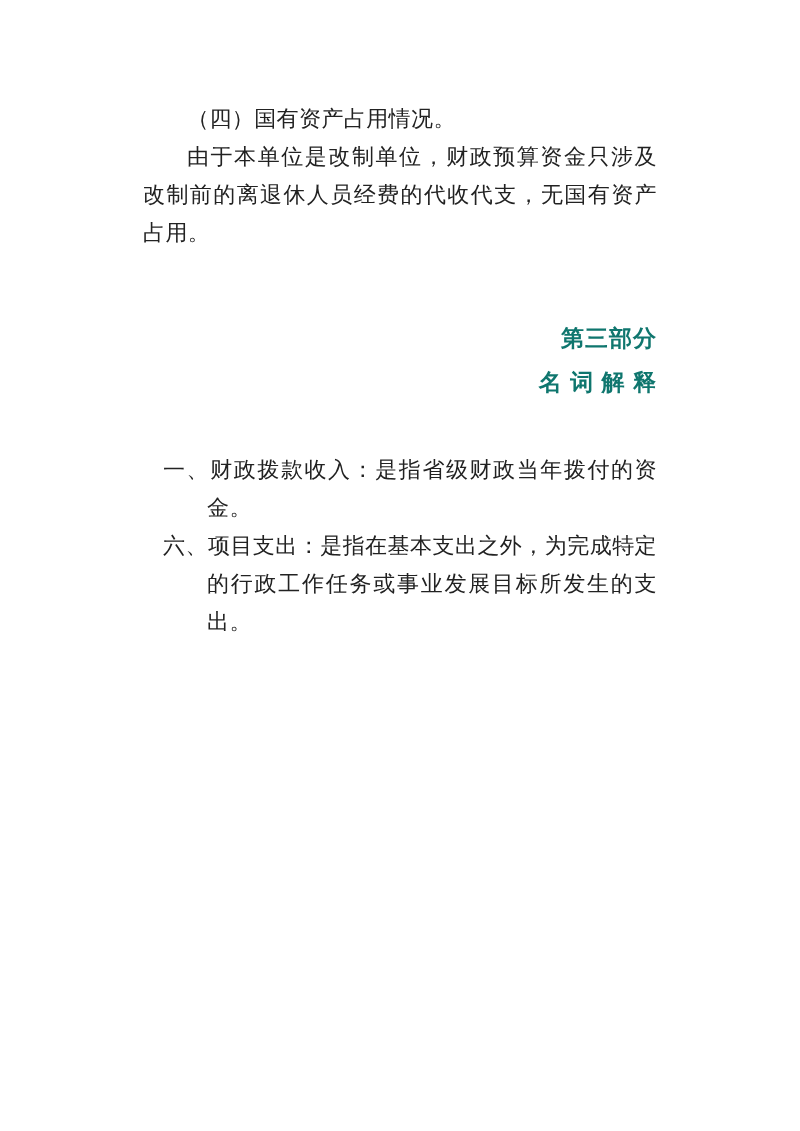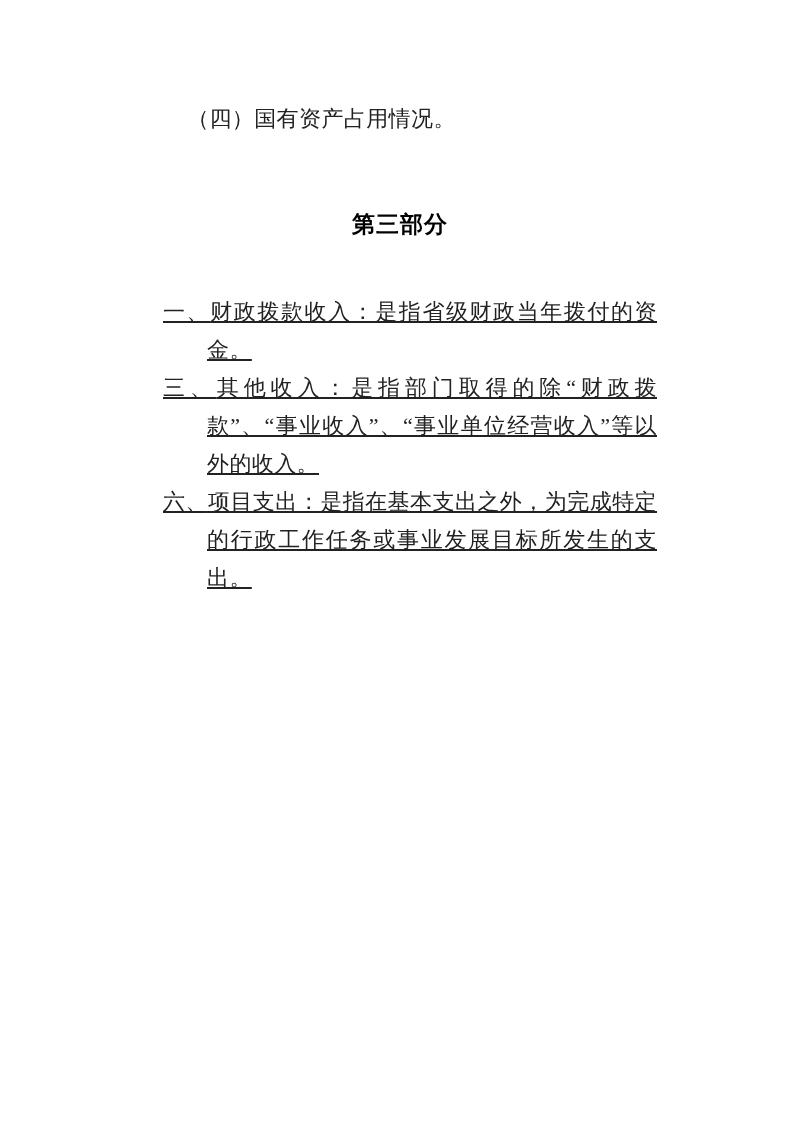--- a/index.html
+++ b/index.html
@@ -21,55 +21,55 @@
     overflow: hidden;
   }
   .para {
     margin: 0;
     text-indent: 2em;
     text-align: justify;
     letter-spacing: 0.4px;
   }
   .headings {
     margin-top: 64px;
-    text-align: center;
+    text-align: right;
     font-family: "Liberation Sans", "DejaVu Sans", sans-serif;
     font-weight: 700;
-    color: #000000;
+    color: #0f766e;
   }
   .heading-line {
     font-size: 23px;
     line-height: 44px;
     letter-spacing: 1px;
   }
   .definitions {
     list-style: none;
     margin: 47px 0 0 0;
     padding: 0 0 0 20px;
   }
   .definition-item {
     padding-left: 44px;
     text-indent: -44px;
     text-align: justify;
     letter-spacing: 0.4px;
-    text-decoration: underline;
   }
   .marker { white-space: nowrap; }
 </style>
 </head>
 <body>
 
 <div class="page">
 
   <p class="para">（四）国有资产占用情况。</p>
 
+  <p class="para">由于本单位是改制单位，财政预算资金只涉及改制前的离退休人员经费的代收代支，无国有资产占用。</p>
 
   <div class="headings">
     <div class="heading-line">第三部分</div>
+    <div class="heading-line">名 词 解 释</div>
   </div>
 
   <ol class="definitions">
     <li class="definition-item"><span class="marker">一、</span><span>财政拨款收入：是指省级财政当年拨付的资金。</span></li>
-    <li class="definition-item"><span class="marker">三、</span><span>其他收入：是指部门取得的除“财政拨款”、“事业收入”、“事业单位经营收入”等以外的收入。</span></li>
     <li class="definition-item"><span class="marker">六、</span><span>项目支出：是指在基本支出之外，为完成特定的行政工作任务或事业发展目标所发生的支出。</span></li>
   </ol>
 
 </div>
 
 </body></html>

